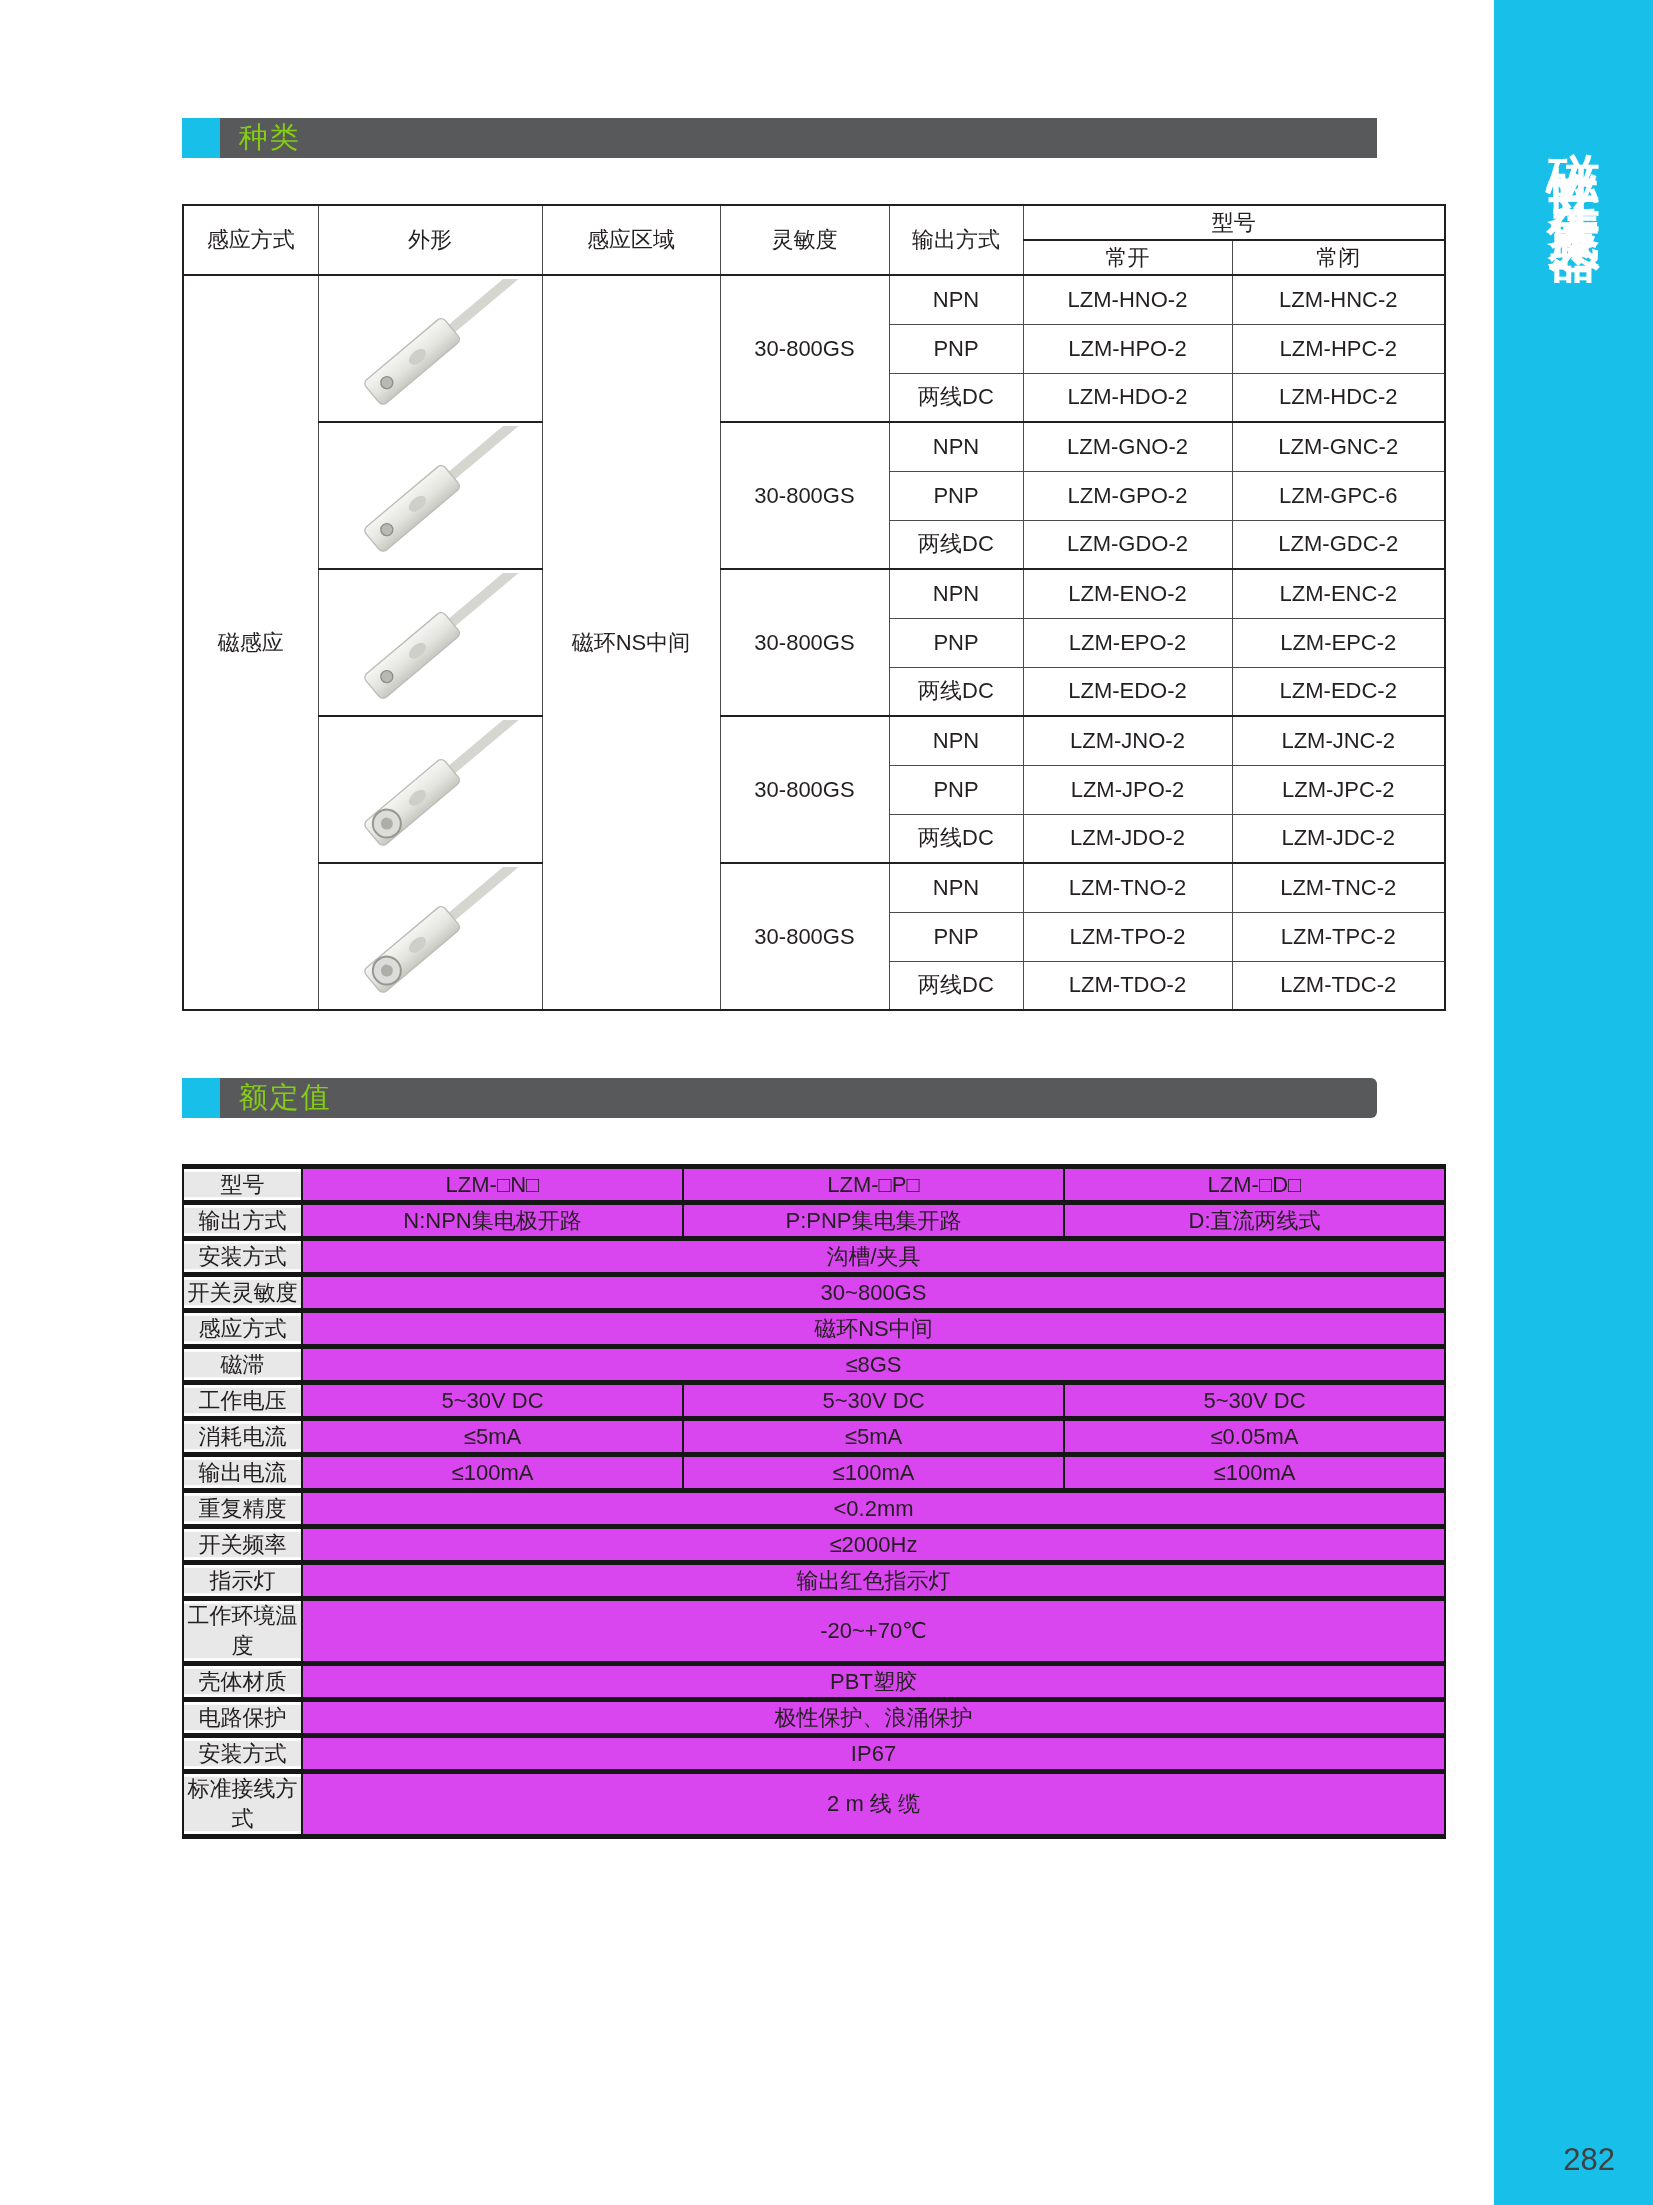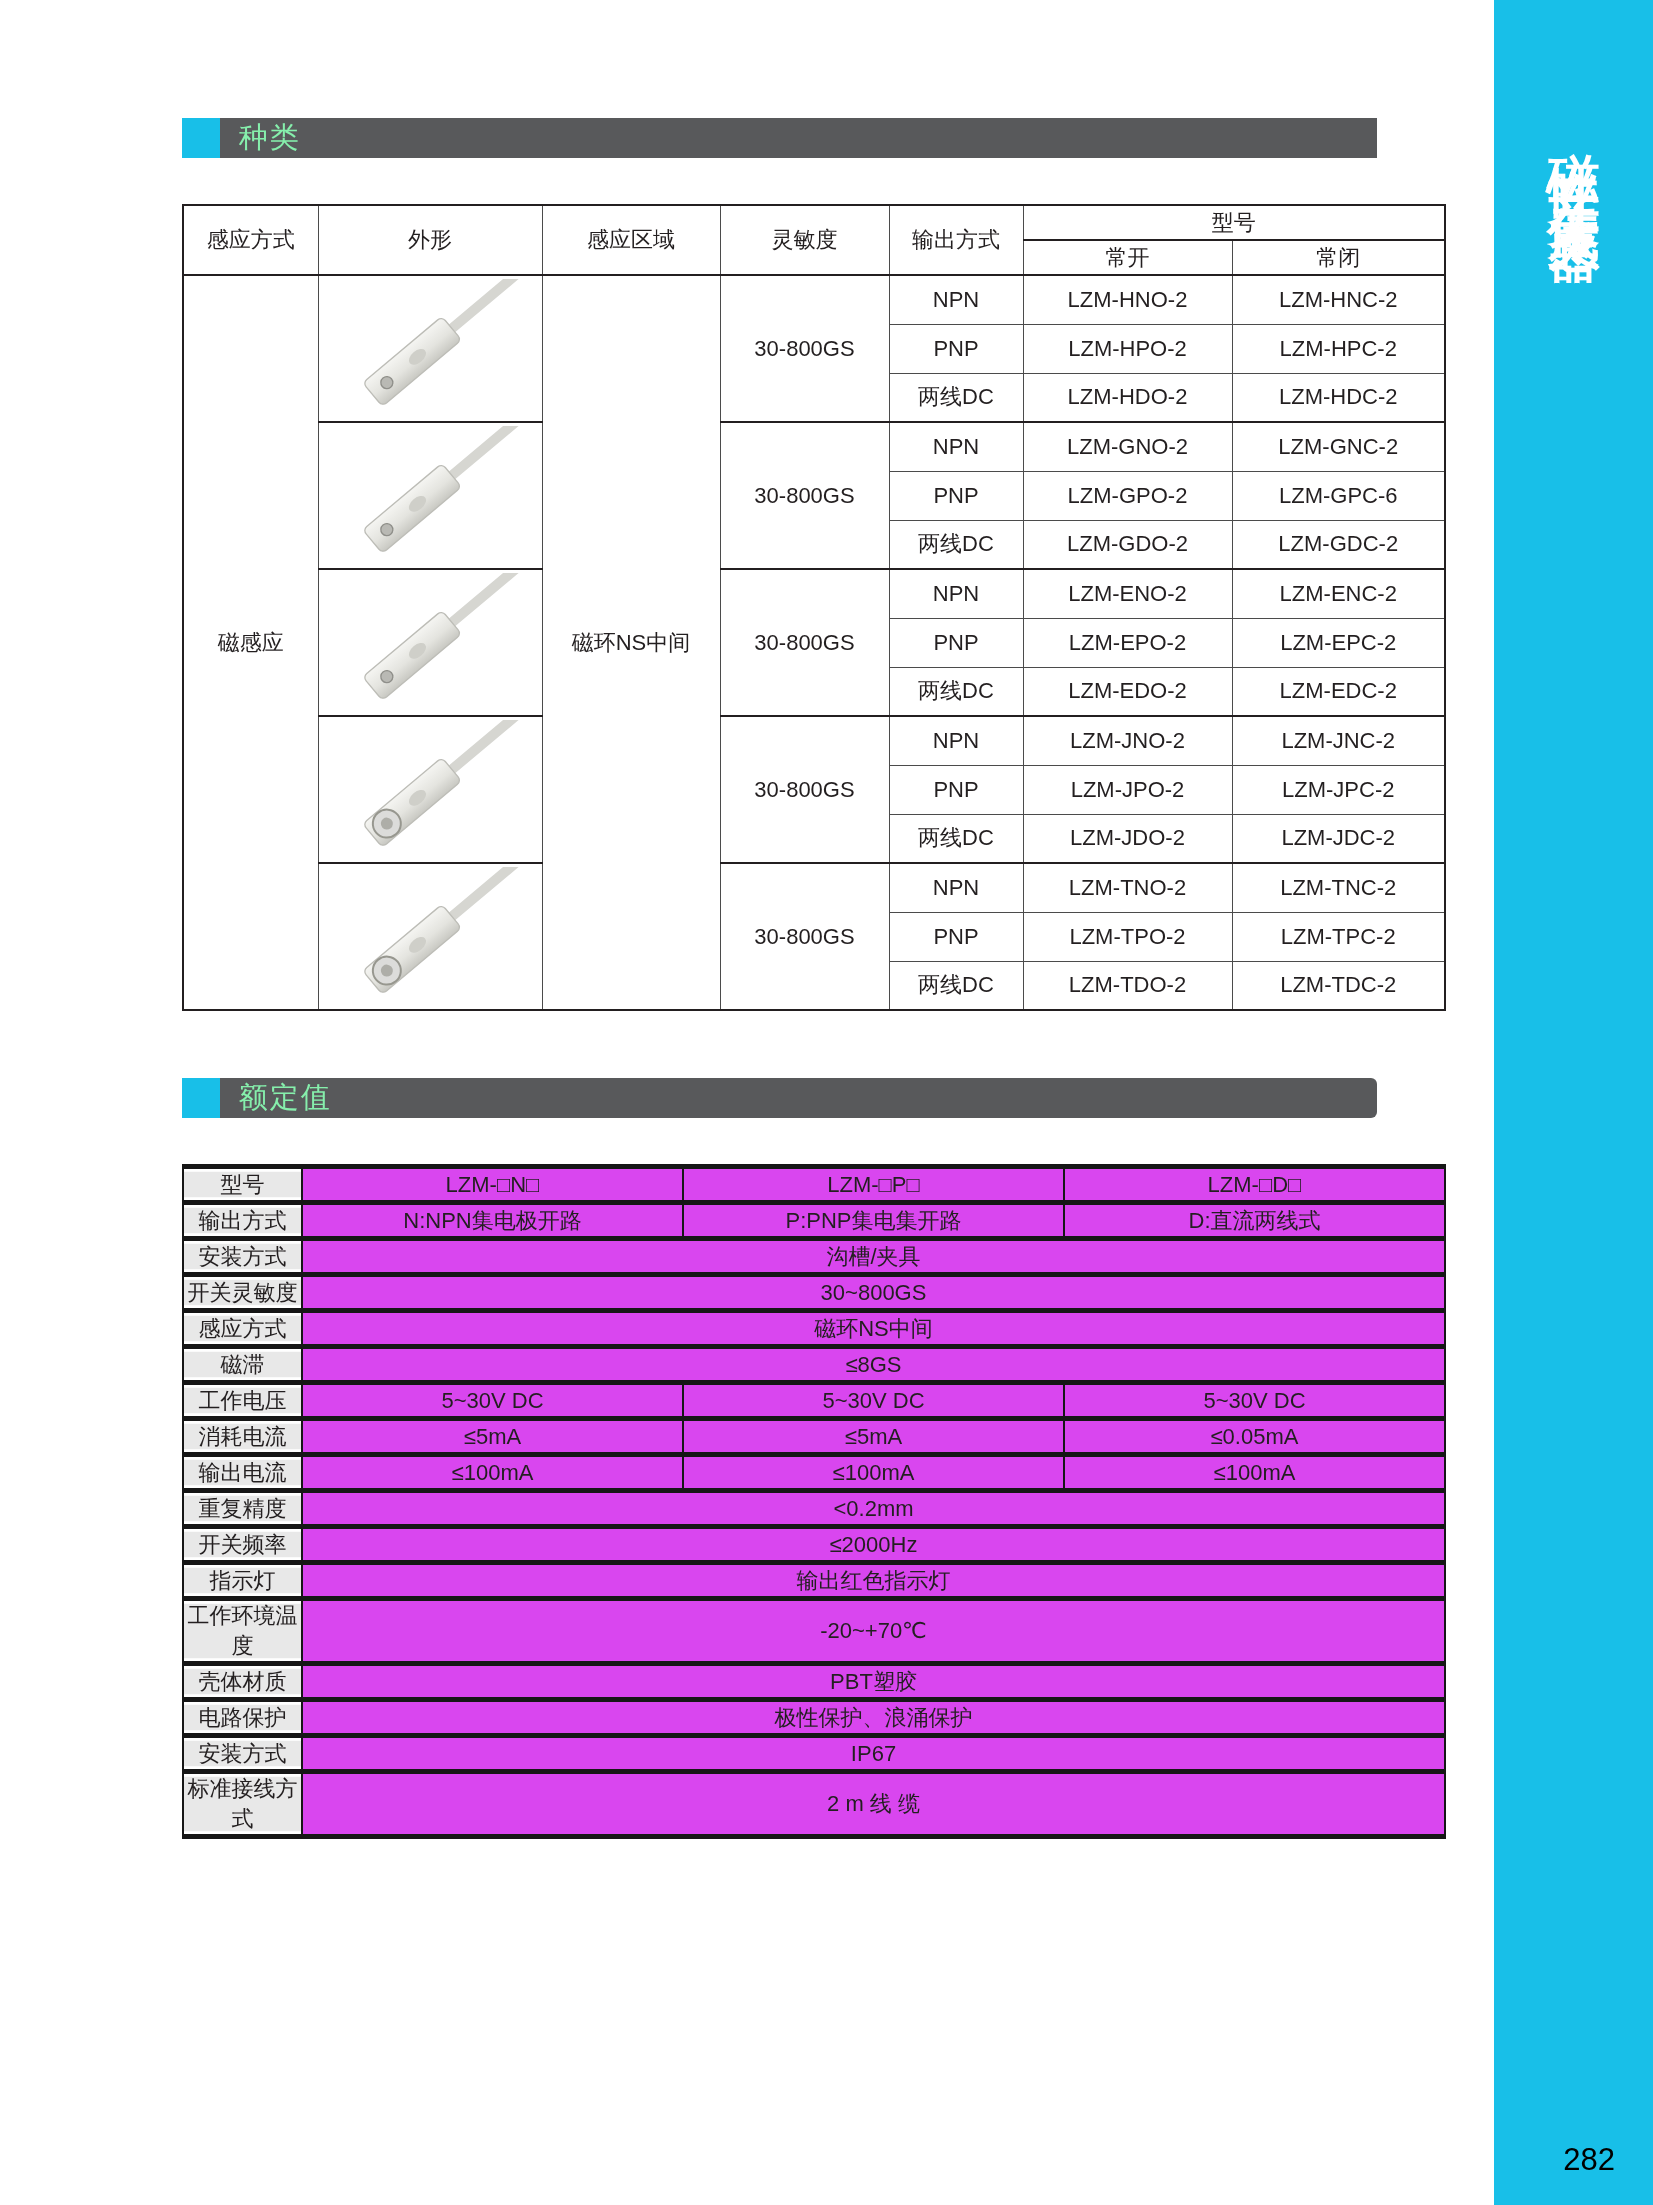--- a/index.html
+++ b/index.html
@@ -10,29 +10,29 @@
   }
   
   .sidebar{position:absolute;top:0;right:0;width:160px;height:2205px;background:#18bfe8;}
   .sidebar-title{
     position:absolute;top:112px;left:50%;transform:translateX(-50%);
     writing-mode:vertical-rl;text-orientation:upright;
     font-size:52px;font-weight:700;color:#ffffff;letter-spacing:13.3px;line-height:1;
   }
   .page-number{
     position:absolute;right:39px;bottom:27px;
-    font-size:31px;color:#000000;font-weight:400;
+    font-size:31px;color:#404040;font-weight:400;
   }
   
   .section-bar{
     position:absolute;left:182px;width:1195px;height:40px;background:#58595b;
     display:flex;align-items:center;
   }
   .section-bar .accent{width:38px;height:40px;background:#18bfe8;flex:0 0 auto;}
-  .section-bar .label{color:#86efac;font-size:29px;font-weight:500;padding-left:18.7px;letter-spacing:2px;}
+  .section-bar .label{color:#84cc16;font-size:29px;font-weight:500;padding-left:18.7px;letter-spacing:2px;}
   #bar-types{top:118px;}
   #bar-ratings{top:1078px;border-radius:6px;}
   
   .types-table{
     position:absolute;left:182px;top:204px;width:1263px;
     border-collapse:collapse;table-layout:fixed;
     font-size:22px;color:#231f20;
   }
   .types-table td{
     border:1.3px solid #4b4b4b;text-align:center;vertical-align:middle;

